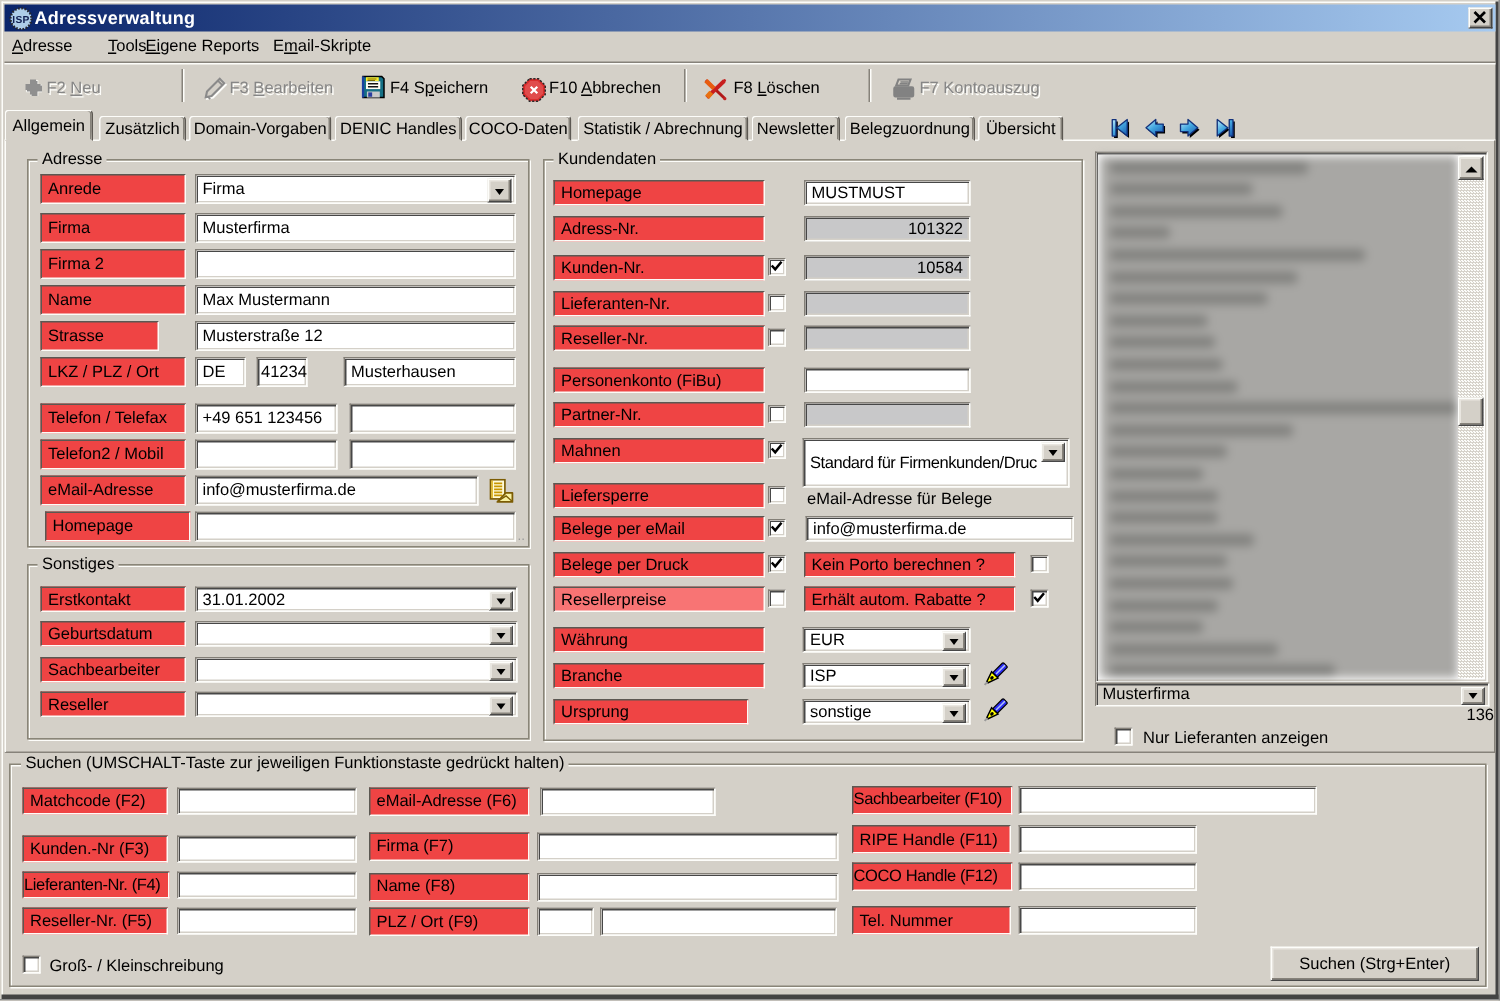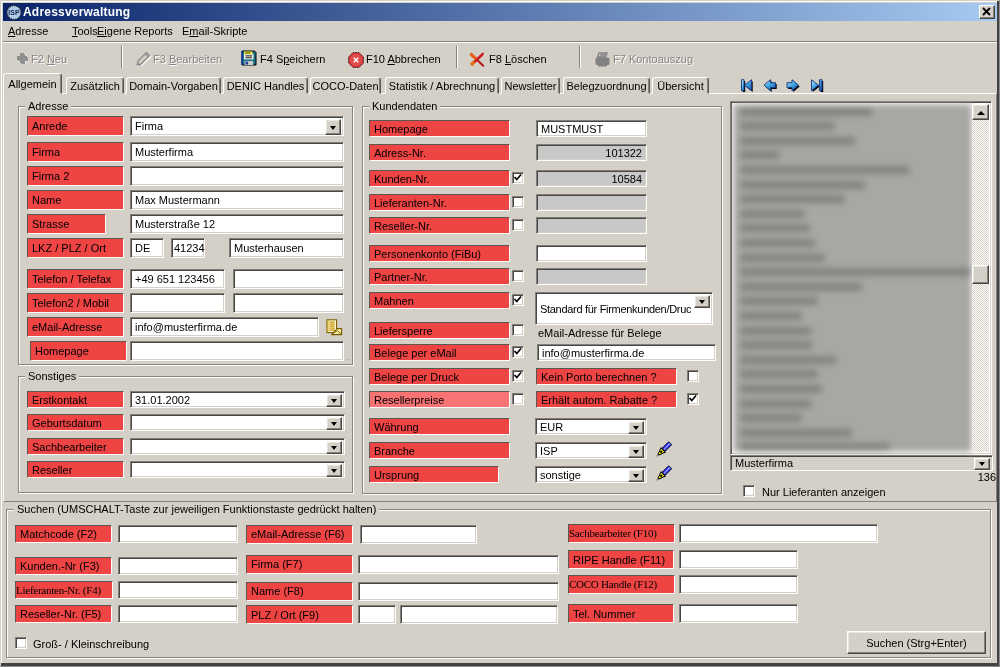--- a/index.html
+++ b/index.html
@@ -12,21 +12,21 @@
 .grp{border:1px solid #898578;box-shadow:inset 1px 1px 0 #fdfdfa,1px 1px 0 #fdfdfa;}
 .leg{position:absolute;top:-7px;background:#d4d0c8;padding:0 3px;font-size:11px;line-height:13px;white-space:nowrap;}
 .val{display:flex;align-items:center;padding-left:4px;font-size:11px;white-space:nowrap;}
 .num{justify-content:flex-end;padding-right:4px;}
 .cb{width:12px;height:12px;background:#fff;border:1px solid;border-color:#837f77 #fdfdfa #fdfdfa #837f77;box-shadow:inset 1px 1px 0 #474747,inset -1px -1px 0 #d4d0c8;}
 .ddb{position:absolute;background:#d4d0c8;border:1px solid;border-color:#fdfdfa #474747 #474747 #fdfdfa;box-shadow:inset -1px -1px 0 #86827a,inset 1px 1px 0 #e9e6e0;display:flex;align-items:center;justify-content:center;}
 .arr{width:0;height:0;border:3.5px solid transparent;border-top:4px solid #000;margin-top:4px;}
 .etchv{border-left:1px solid #86827a;border-right:1px solid #fdfdfa;width:2px;}
 .gtx{color:#868686;text-shadow:1px 1px 0 #fdfdfa;}
 u{text-decoration:underline;}
-.tight{padding-left:0;letter-spacing:-0.25px;font-family:Liberation Serif, serif;}
+.tight{padding-left:0;letter-spacing:-0.25px;}
 .tab{height:17px;background:#d4d0c8;border:1px solid;border-color:#fdfdfa #5c5852 transparent #fdfdfa;border-radius:3px 3px 0 0;box-shadow:inset -1px 0 0 #86827a;text-align:center;padding-top:2px;font-size:11px;}
 .tabA{background:#d4d0c8;border:1px solid;border-color:#fdfdfa #5c5852 transparent #fdfdfa;border-radius:3px 3px 0 0;box-shadow:inset -1px 0 0 #86827a;text-align:center;padding-top:4px;font-size:11px;z-index:6;}
 </style></head><body>
 <div id="win">
 
 <div class="ab" style="left:0;top:0;width:1000px;height:1px;background:#d4d0c8"></div>
 <div class="ab" style="left:1px;top:1px;width:998px;height:1px;background:#fdfdfa"></div>
 <div class="ab" style="left:0;top:0;width:1px;height:667px;background:#d4d0c8"></div>
 <div class="ab" style="left:1px;top:1px;width:1px;height:665px;background:#fdfdfa"></div>
 <div class="ab" style="left:999px;top:0;width:1px;height:667px;background:#8c8c8c"></div>

